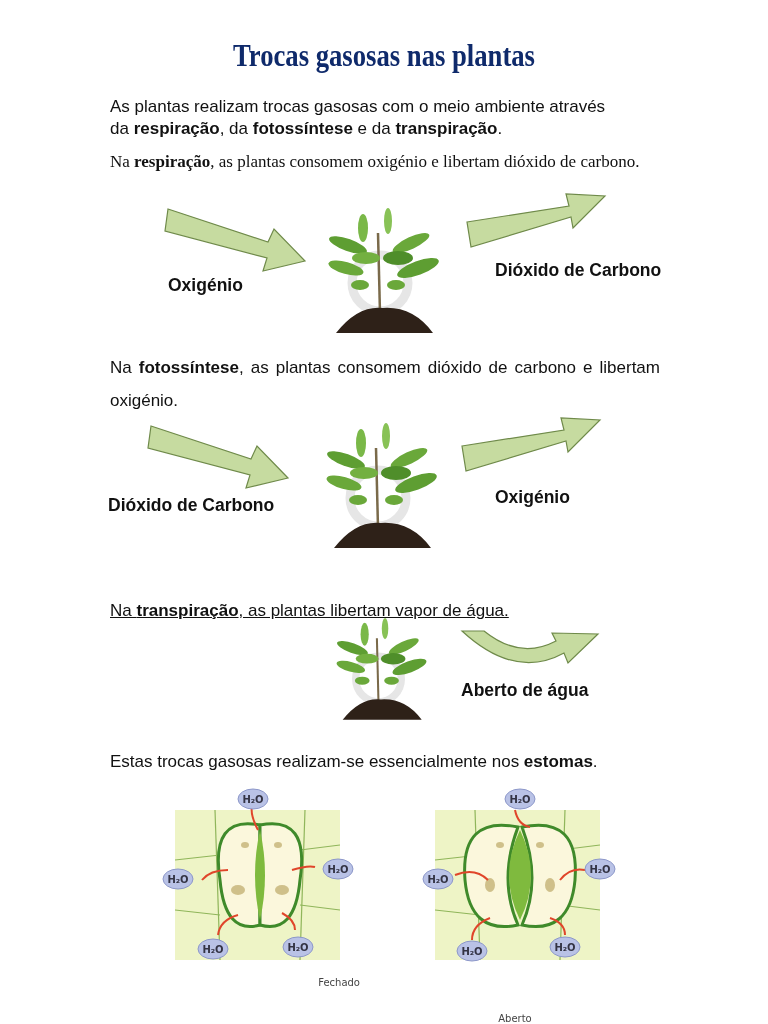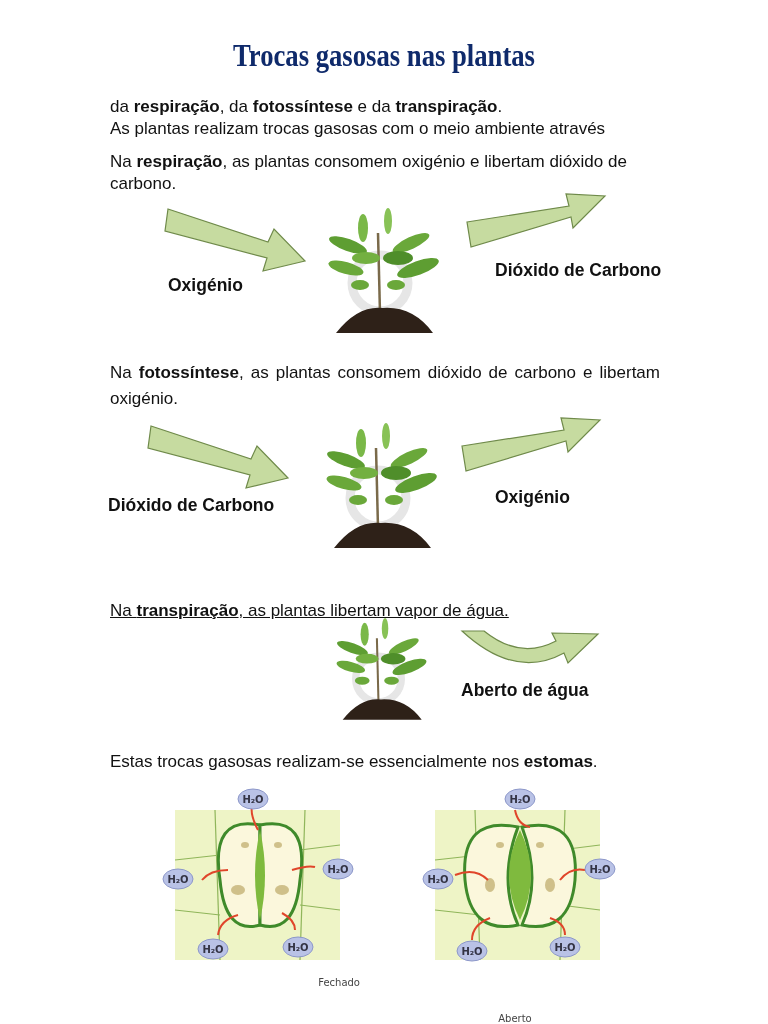--- a/index.html
+++ b/index.html
@@ -15,25 +15,25 @@
   .label { font-weight: bold; font-size: 17.5px; white-space: nowrap; }
   .figcap { font-size: 10px; color: #444; font-family: "DejaVu Sans", sans-serif; }
   svg { overflow: visible; }
 </style>
 </head>
 <body>
 
 <div class="abs title">Trocas gasosas nas plantas</div>
 
 <div class="abs para" style="top:96px;">
+  <div>As plantas realizam trocas gasosas com o meio ambiente através</div>
   <div><span>da </span><b>respiração</b><span>, da </span><b>fotossíntese</b><span> e da </span><b>transpiração</b><span>.</span></div>
-  <div>As plantas realizam trocas gasosas com o meio ambiente através</div>
-</div>
-
-<div class="abs para" style="top:151px;">
+</div>
+
+<div class="abs para" style="top:151px;font-family:Liberation Serif, serif;">
   <span>Na </span><b>respiração</b><span>, as plantas consomem oxigénio e libertam dióxido de carbono.</span>
 </div>
 
 <svg class="abs" style="left:165px;top:205px;" width="145" height="60">
   <polygon points="3,4 103,37 109,24 140,56 98,66 102,53 0,26" fill="#c6dba0" stroke="#6f8a4a" stroke-width="1.2"></polygon>
 </svg>
 <div class="abs" style="left:318px;top:213px;width:135px;height:130px;">
   <svg width="135" height="130">
     <circle cx="62" cy="70" r="28" fill="none" stroke="#e6e6e6" stroke-width="9"></circle>
     <line x1="62" y1="100" x2="60" y2="20" stroke="#7a6a4a" stroke-width="2.5"></line>
@@ -49,21 +49,21 @@
     <ellipse cx="78" cy="72" rx="9" ry="5" fill="#6aa83a"></ellipse>
     <path d="M18,120 Q40,92 65,95 Q95,93 115,120 Z" fill="#2e2118"></path>
   </svg>
 </div>
 <svg class="abs" style="left:465px;top:192px;" width="145" height="60">
   <polygon points="2,30 104,14 101,2 140,4 108,36 106,25 6,55" fill="#c6dba0" stroke="#6f8a4a" stroke-width="1.2"></polygon>
 </svg>
 <div class="abs label" style="left:168px;top:275px;">Oxigénio</div>
 <div class="abs label" style="left:495px;top:260px;">Dióxido de Carbono</div>
 
-<div class="abs para justify" style="top:360px;line-height:26px;">
+<div class="abs para justify" style="top:351px;line-height:33px;">
   <span>Na </span><b>fotossíntese</b><span>, as plantas consomem dióxido de carbono e libertam oxigénio.</span>
 </div>
 
 <svg class="abs" style="left:148px;top:422px;" width="145" height="60">
   <polygon points="3,4 103,37 109,24 140,56 98,66 102,53 0,26" fill="#c6dba0" stroke="#6f8a4a" stroke-width="1.2"></polygon>
 </svg>
 <div class="abs" style="left:316px;top:428px;width:135px;height:130px;">
   <svg width="135" height="130">
     <circle cx="62" cy="70" r="28" fill="none" stroke="#e6e6e6" stroke-width="9"></circle>
     <line x1="62" y1="100" x2="60" y2="20" stroke="#7a6a4a" stroke-width="2.5"></line>

